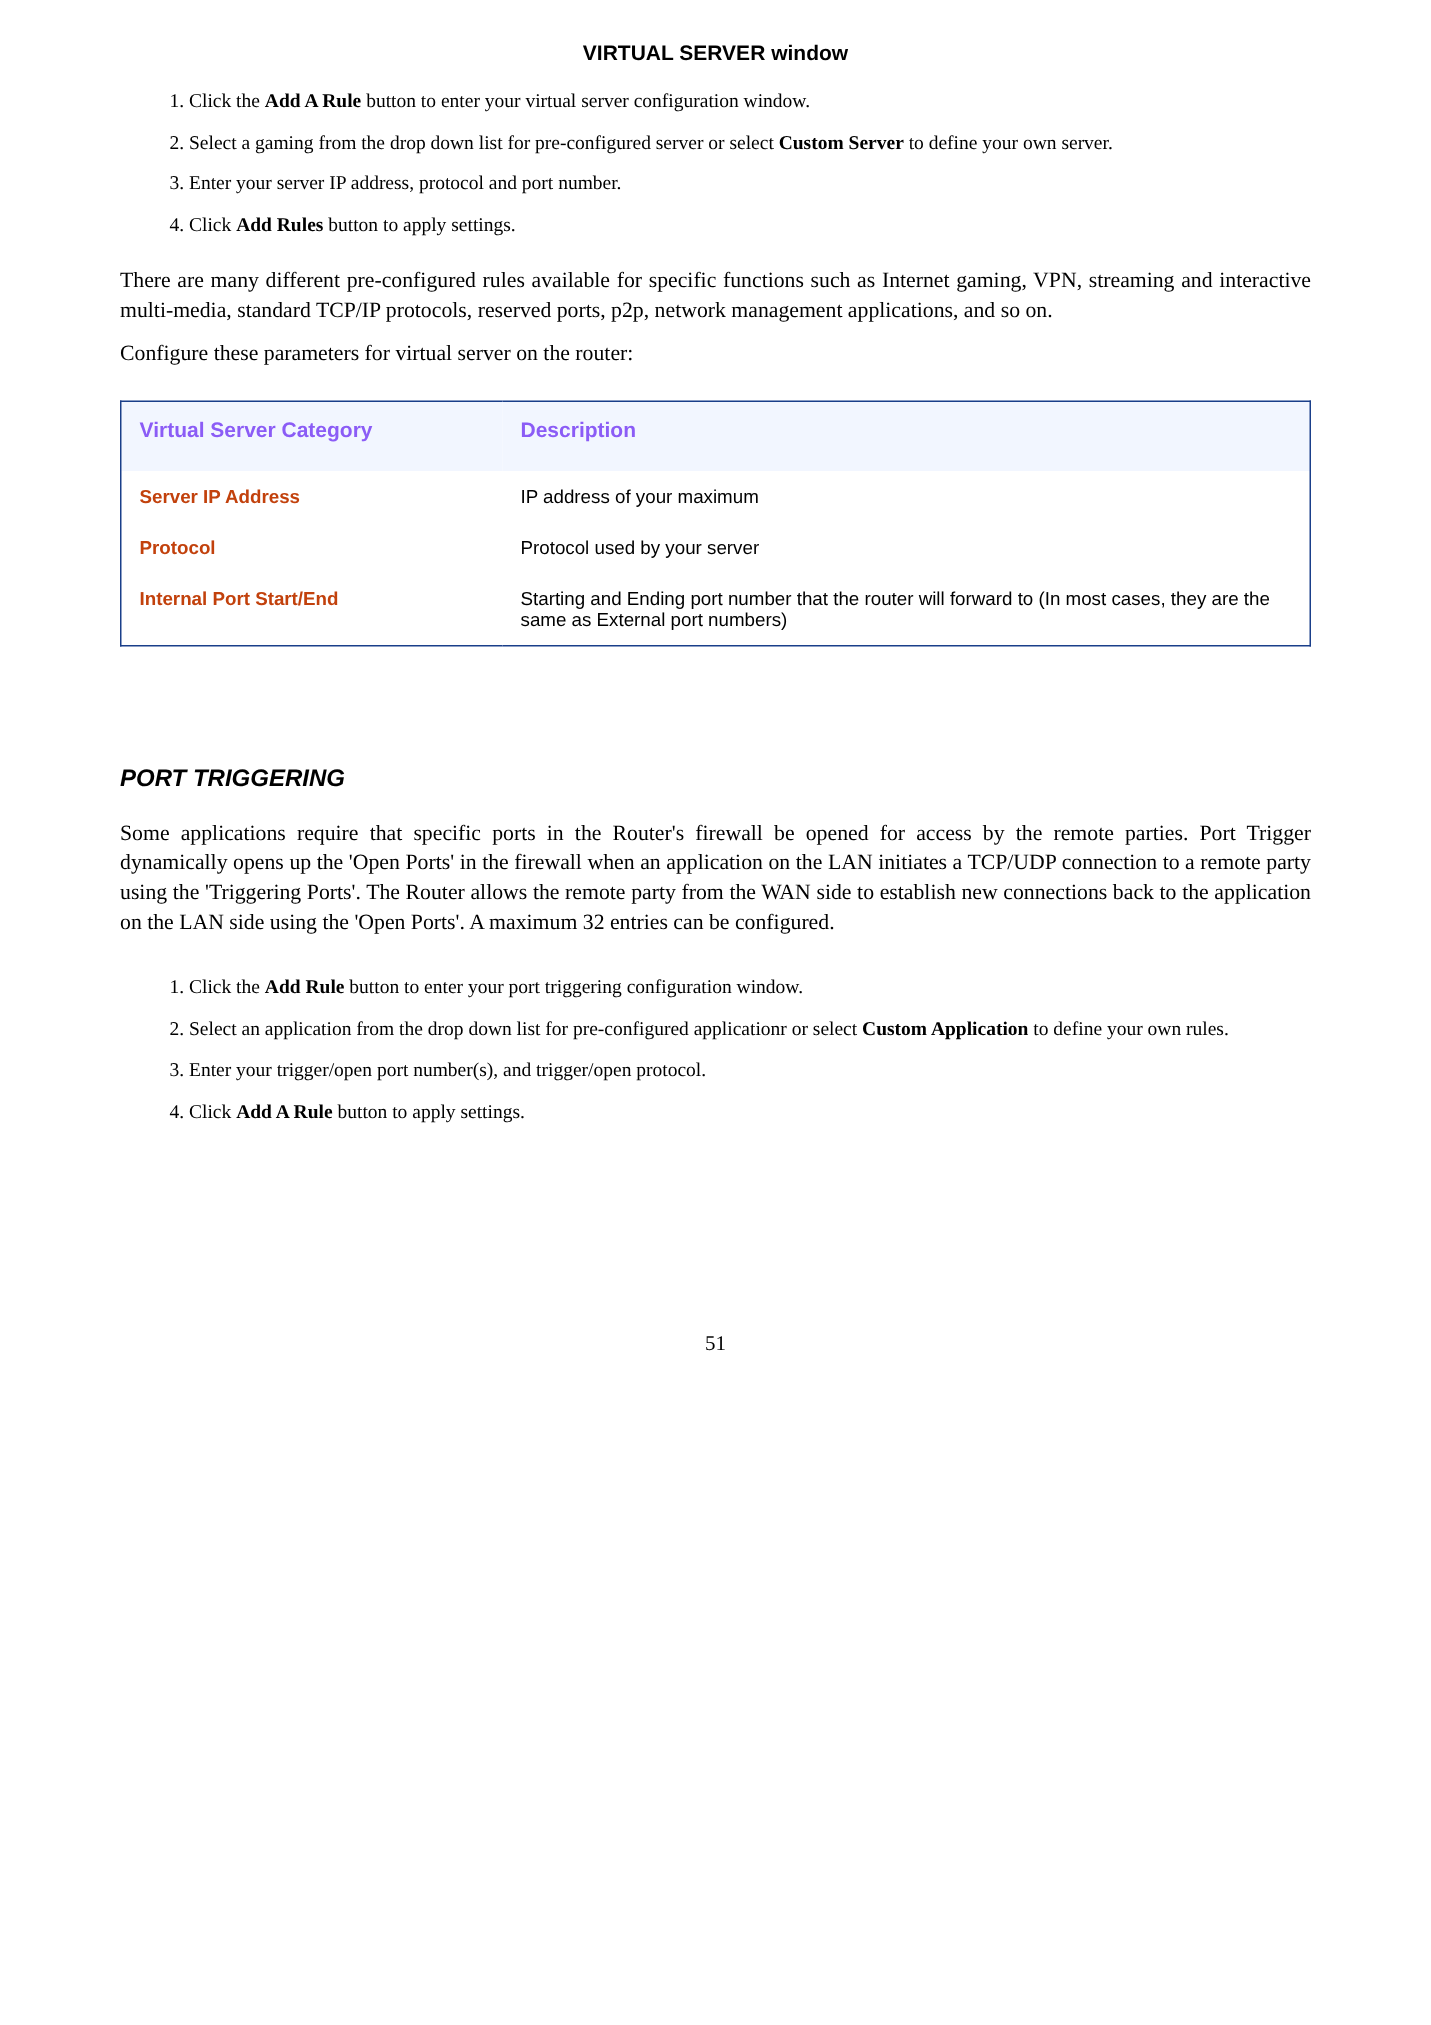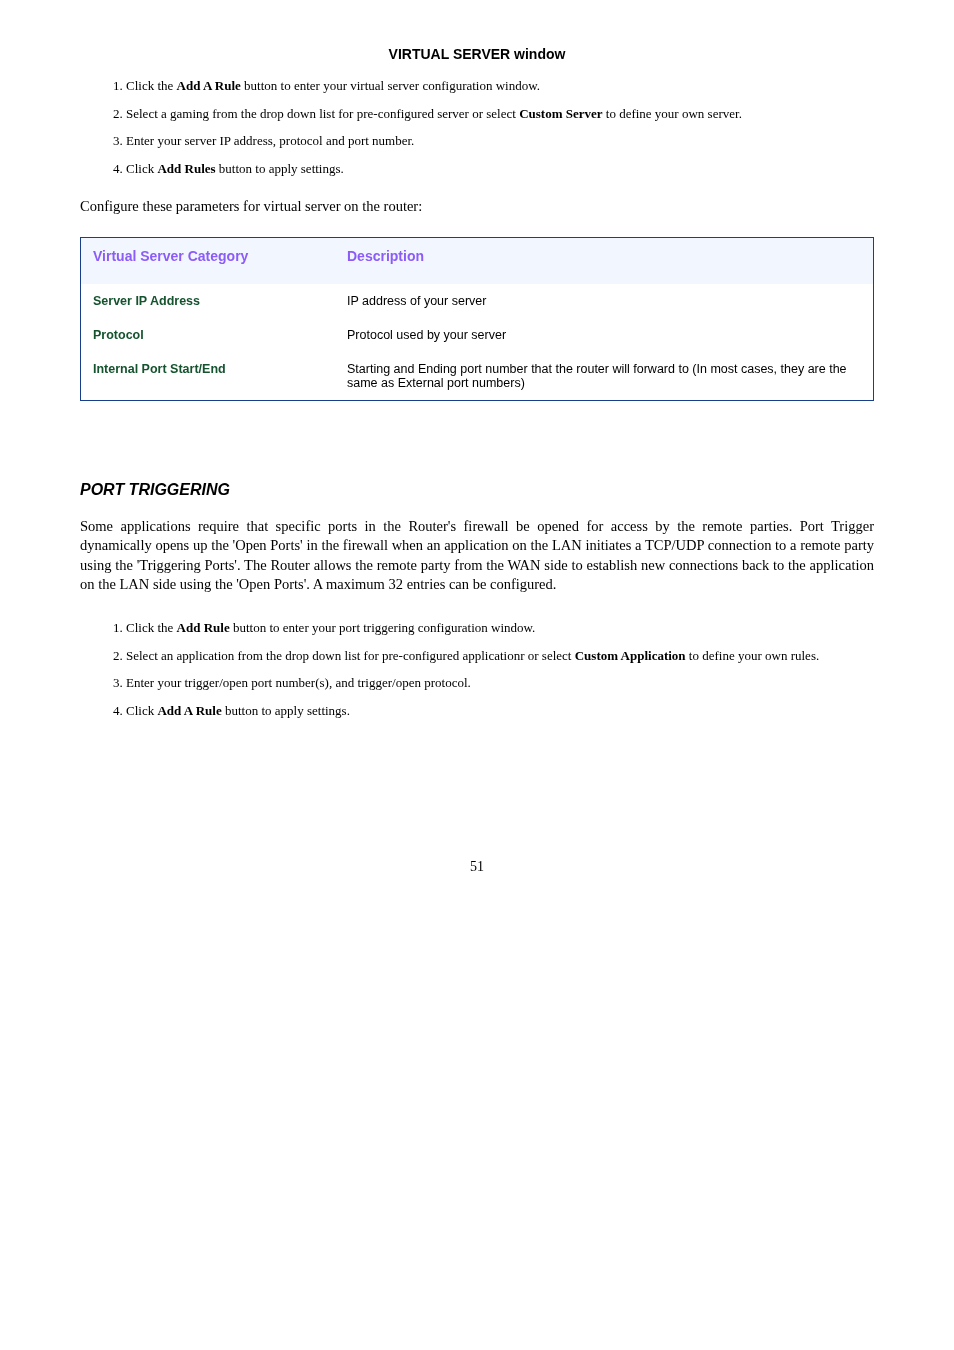--- a/index.html
+++ b/index.html
@@ -4,21 +4,21 @@
 <style>
   body {
     margin: 0;
     padding: 0;
     background: #ffffff;
     font-family: "Times New Roman", Times, serif;
     color: #000;
     width: 954px;
   }
   .page {
-    padding: 36px 80px 40px 80px;
+    padding: 17px 80px 40px 80px;
   }
   .centered-heading {
     text-align: center;
     font-family: Arial, Helvetica, sans-serif;
     font-weight: bold;
     font-size: 14px;
     margin: 10px 0 15px 0;
   }
   ol.steps {
     margin: 0 0 20px 0;
@@ -53,21 +53,21 @@
     font-weight: bold;
     font-size: 14px;
     vertical-align: top;
   }
   table.params th:first-child { width: 230px; }
   table.params td {
     padding: 10px 12px;
     vertical-align: top;
   }
   table.params td.key {
-    color: #14532d;
+    color: #c2410c;
     font-weight: bold;
   }
   h2.section {
     font-family: Arial, Helvetica, sans-serif;
     font-style: italic;
     font-weight: bold;
     font-size: 16px;
     margin: 80px 0 18px 0;
   }
   .page-number {
@@ -82,31 +82,32 @@
 <div class="page">
   <div class="centered-heading">VIRTUAL SERVER window</div>
 
   <ol class="steps">
     <li><span>Click the </span><span class="bold">Add A Rule</span><span> button to enter your virtual server configuration window.</span></li>
     <li><span>Select a gaming from the drop down list for pre-configured server or select </span><span class="bold">Custom Server</span><span> to define your own server.</span></li>
     <li><span>Enter your server IP address, protocol and port number.</span></li>
     <li><span>Click </span><span class="bold">Add Rules</span><span> button to apply settings.</span></li>
   </ol>
 
+  <p class="body">There are many different pre-configured rules available for specific functions such as Internet gaming, VPN, streaming and interactive multi-media, standard TCP/IP protocols, reserved ports, p2p, network management applications, and so on.</p>
   <p class="body" style="text-align:left;margin-bottom:20px;">Configure these parameters for virtual server on the router:</p>
 
   <table class="params">
     <tbody>
         <tr>
       <th>Virtual Server Category</th>
       <th>Description</th>
     </tr>
     <tr>
       <td class="key">Server IP Address</td>
-      <td>IP address of your server</td>
+      <td>IP address of your maximum</td>
     </tr>
     <tr>
       <td class="key">Protocol</td>
       <td>Protocol used by your server</td>
     </tr>
     <tr>
       <td class="key">Internal Port Start/End</td>
       <td>Starting and Ending port number that the router will forward to (In most cases, they are the same as External port numbers)</td>
     </tr>
   </tbody>

